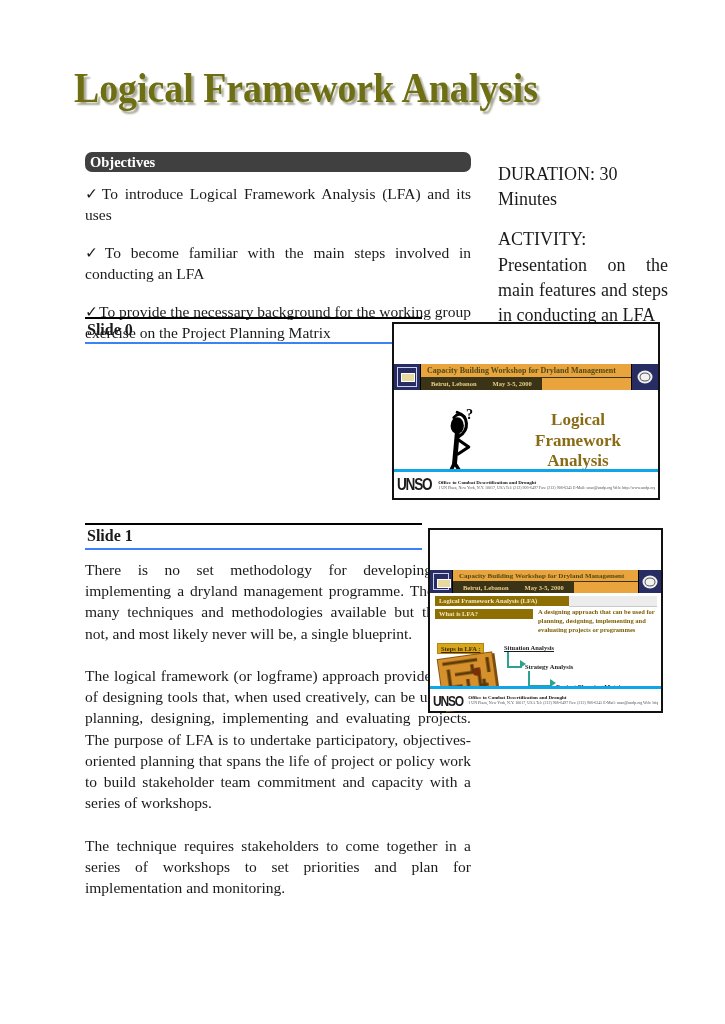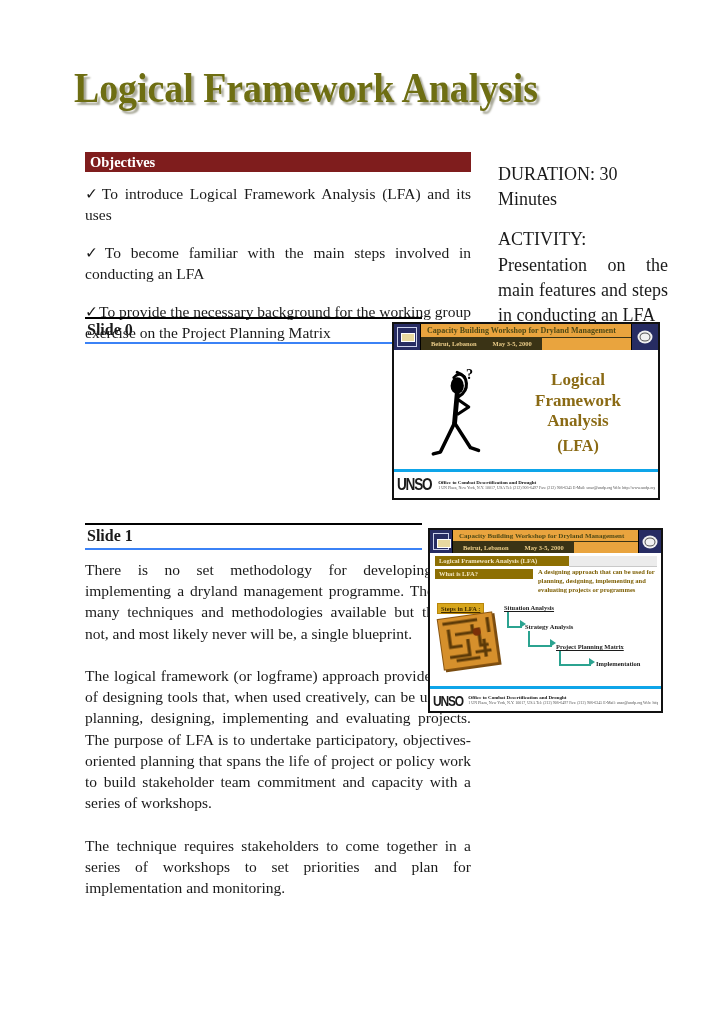--- a/index.html
+++ b/index.html
@@ -6,22 +6,22 @@
   .page { position:relative; width:725px; height:1024px; background:#fff; overflow:hidden;
           font-family:"Liberation Serif", serif; color:#1a1a1a; }
 
   
   .doc-title { position:absolute; left:74px; top:64px; margin:0; white-space:nowrap;
     font:bold 42px "Liberation Serif", serif; color:#6e6e12;
     text-shadow:3px 3px 2px #a9a999; transform:scaleX(0.9); transform-origin:left top; }
 
   
   .obj-bar { position:absolute; left:85px; top:152px; width:386px; height:20px;
-    background:#7f1d1d; color:#ffffff; font:bold 14.5px "Liberation Serif", serif;
-    line-height:20px; padding-left:5px; box-sizing:border-box; }
+    background:#404040; color:#ffffff; font:bold 14.5px "Liberation Serif", serif;
+    line-height:20px; padding-left:5px; box-sizing:border-box;border-radius:7px; }
   .obj-list { position:absolute; left:85px; top:184px; width:386px; font-size:15.5px; }
   .obj-item { margin:0 0 17px; text-align:justify; line-height:1.35; }
   .check { margin-right:1px; }
 
   
   .side-info { position:absolute; left:498px; top:162px; width:170px; font-size:18px; }
   .side-info p { margin:0 0 15px; line-height:1.4; }
   .just { text-align:justify; }
 
   
@@ -32,21 +32,21 @@
   .caption { position:absolute; left:85px; top:356px; margin:0; font-size:15.5px; }
 
   .paras { position:absolute; left:85px; top:559px; width:386px; font-size:15.5px; }
   .paras p { margin:0 0 21px; text-align:justify; line-height:1.37; }
 
   
   .thumb { position:absolute; background:#fff; border:2px solid #111; box-sizing:border-box; }
   .thumb0 { left:392px; top:322px; width:268px; height:178px; }
   .thumb1 { left:428px; top:528px; width:235px; height:185px; }
 
-  .th-header { display:flex; height:26px; }
+  .th-header { display:flex; height:26px;margin-top:40px; }
   .thumb1 .th-header { height:23px; }
   .th-icon-l, .th-icon-r { width:26px; background:#272c63; position:relative; flex:none; }
   .thumb1 .th-icon-l, .thumb1 .th-icon-r { width:22px; }
   .th-icon-l::before { content:""; position:absolute; inset:3px; border:1px solid #cdd2ec; }
   .th-icon-l::after  { content:""; position:absolute; left:7px; top:9px; width:12px; height:7px;
                        background:#e8d9a0; border:1px solid #fff; }
   .emblem { position:absolute; left:50%; top:50%; width:15px; height:13px;
             transform:translate(-50%,-50%); background:#f2f2f2; border-radius:50%; }
   .emblem::after { content:""; position:absolute; inset:2px; border:1px solid #555; border-radius:50%; }
   .th-mid { flex:1; display:flex; flex-direction:column; min-width:0;

